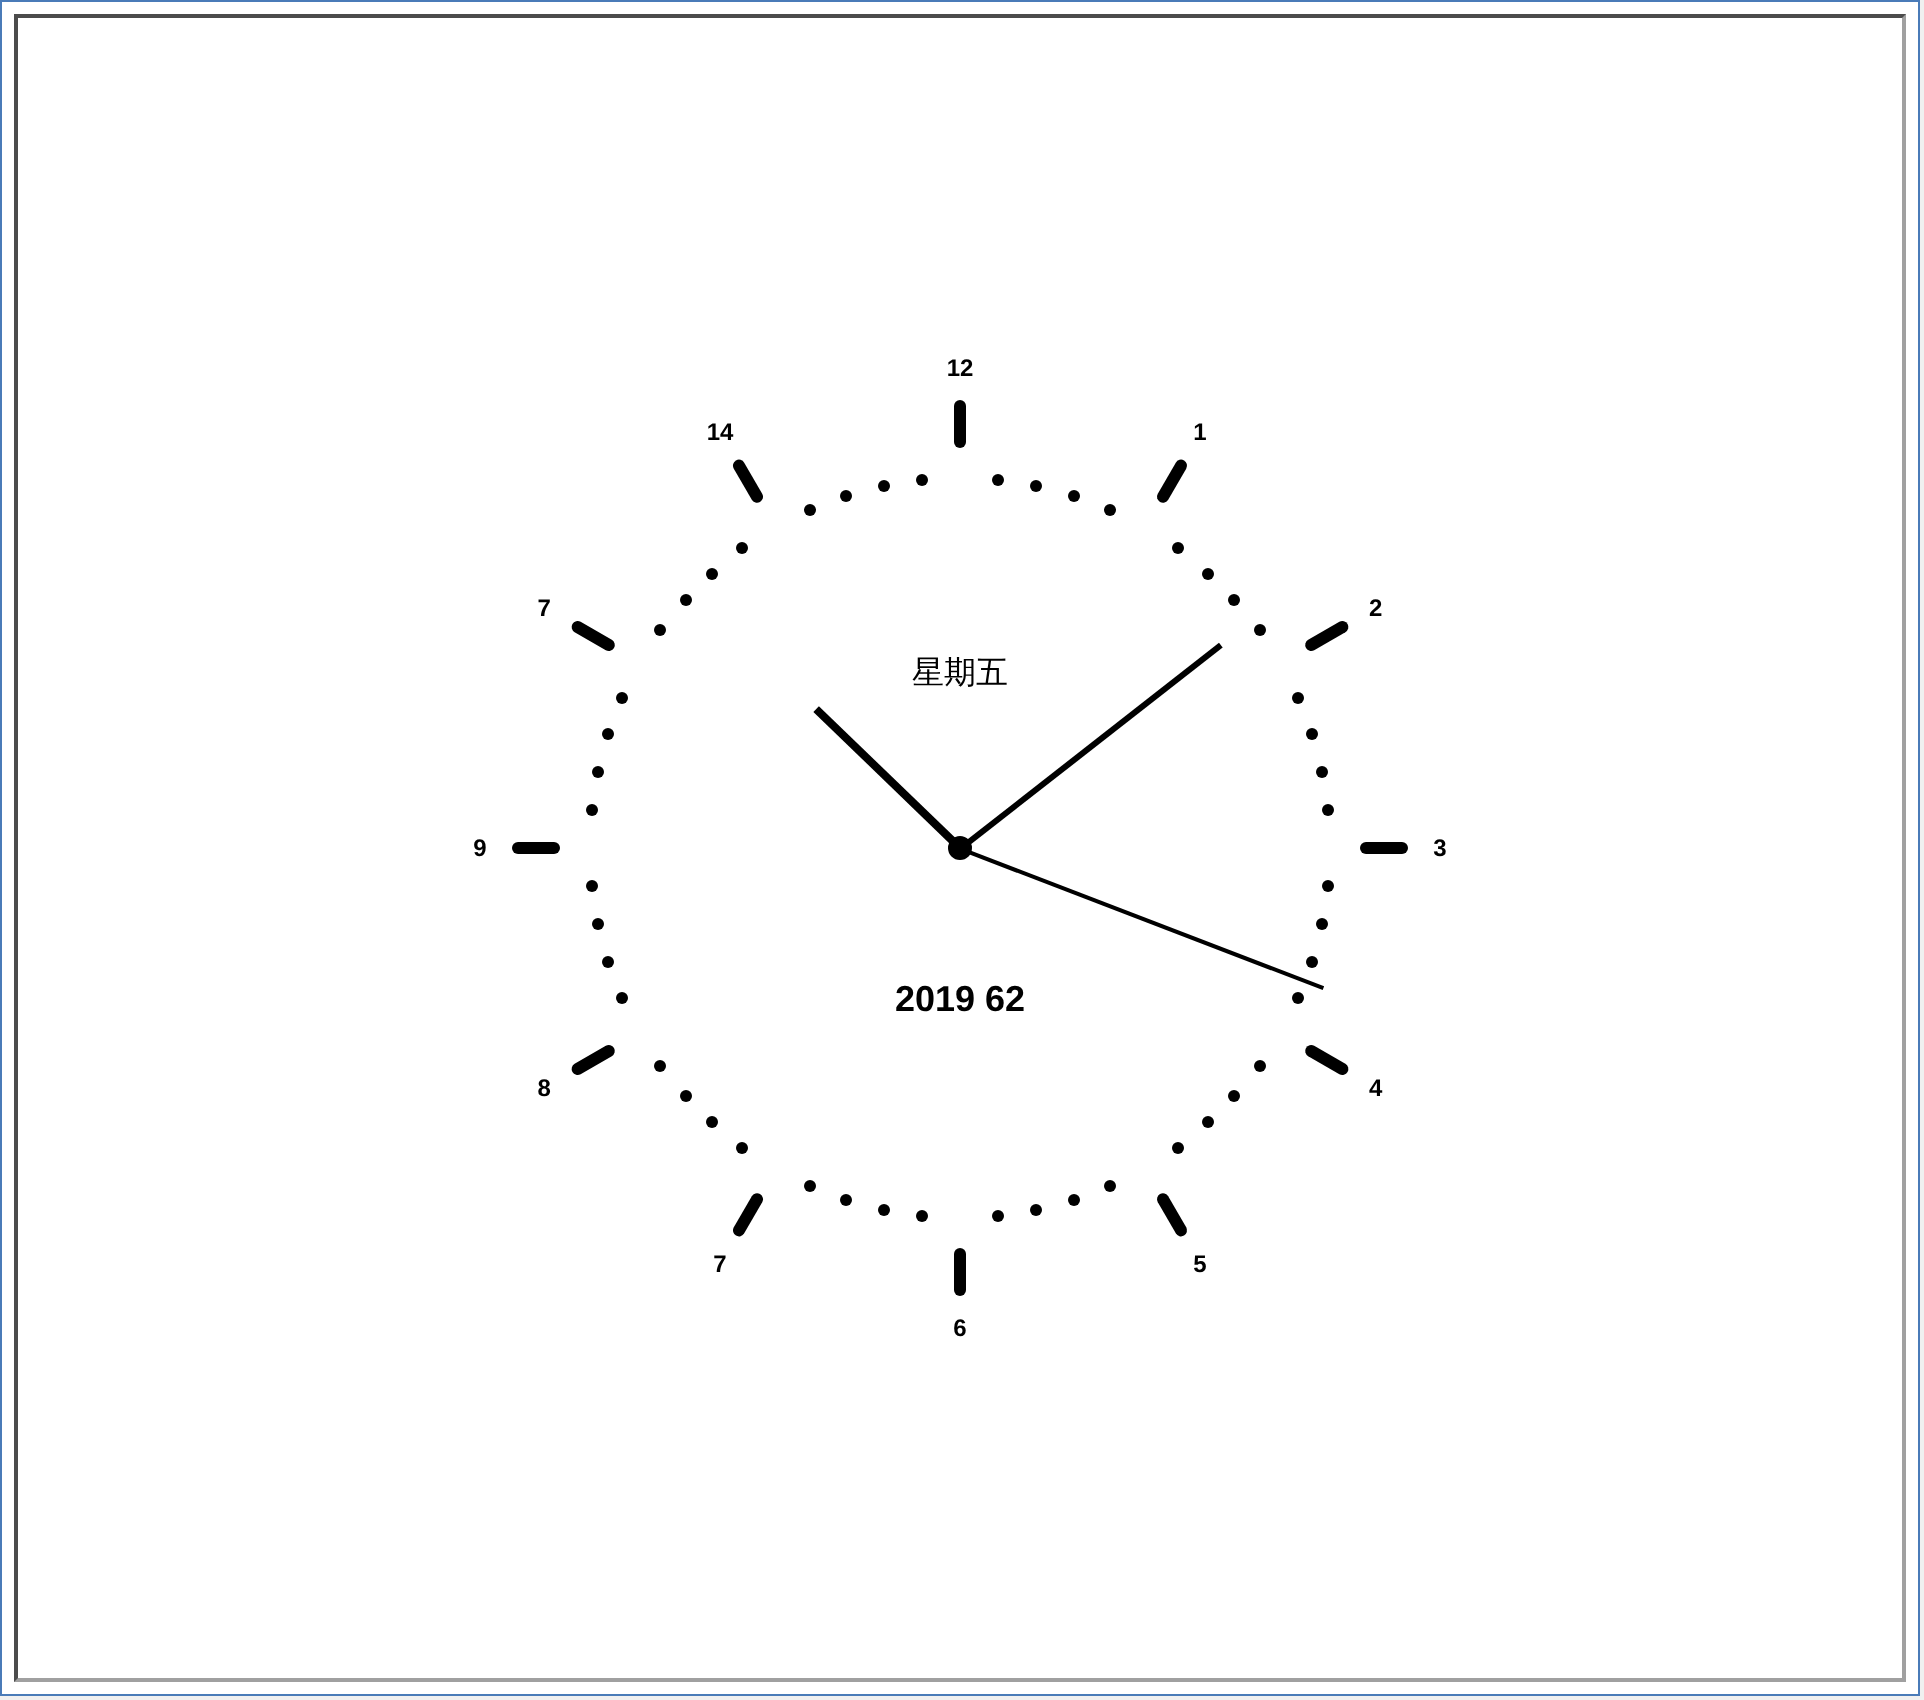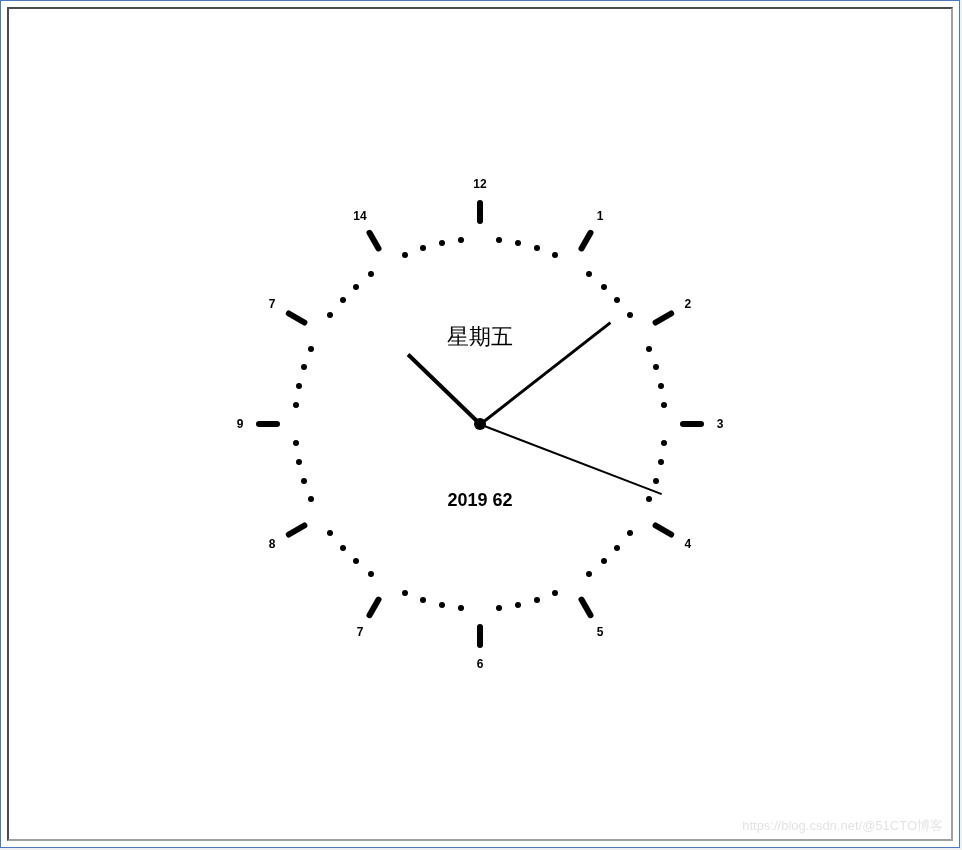--- a/index.html
+++ b/index.html
@@ -32,21 +32,21 @@
   .tick {
     position:absolute; width:6px; height:24px; background:#000; border-radius:3px;
     transform-origin: 50% 0%;
   }
   .num {
     position:absolute; font-family: Verdana, Geneva, sans-serif; font-weight:bold; font-size:12px; color:#000;
     transform: translate(-50%,-50%);
   }
   .weekday {
     position:absolute; left:50%; top:31%; transform:translate(-50%,-50%);
-    font-size:22px; color:#000; font-family: "Microsoft YaHei","SimSun",sans-serif;
+    font-size:16px; color:#000; font-family: "Microsoft YaHei","SimSun",sans-serif;
   }
   .datelabel {
     position:absolute; left:50%; top:66.5%; transform:translate(-50%,-50%);
     font-size:18px; font-weight:bold; font-family: Verdana, Geneva, sans-serif; color:#000;
   }
   .hand {
     position:absolute; left:50%; top:50%; background:#000; transform-origin: 50% 100%;
   }
   .hand.hour   { width:4px; height:100px; margin-left:-2px; margin-top:-100px; }
   .hand.minute { width:2.5px; height:165px; margin-left:-1.25px; margin-top:-165px; }
@@ -140,16 +140,15 @@
             <div class="dot" style="left: 191.536px; top: 49.0427px;"></div>
             <div class="dot" style="left: 210.662px; top: 46.0134px;"></div>
           </div>
         <div class="weekday">星期五</div>
         <div class="datelabel">2019  62</div>
         <div class="hand hour" id="hand-hour" style="transform: rotate(314deg);"></div>
         <div class="hand minute" id="hand-minute" style="transform: rotate(52deg);"></div>
         <div class="hand second" id="hand-second" style="transform: rotate(111deg);"></div>
         <div class="hub"></div>
       </div>
-      <div class="watermark">https://blog.csdn.net/@51CTO博客</div>
     </div>
   </div>
 </div>
 
 </body></html>

